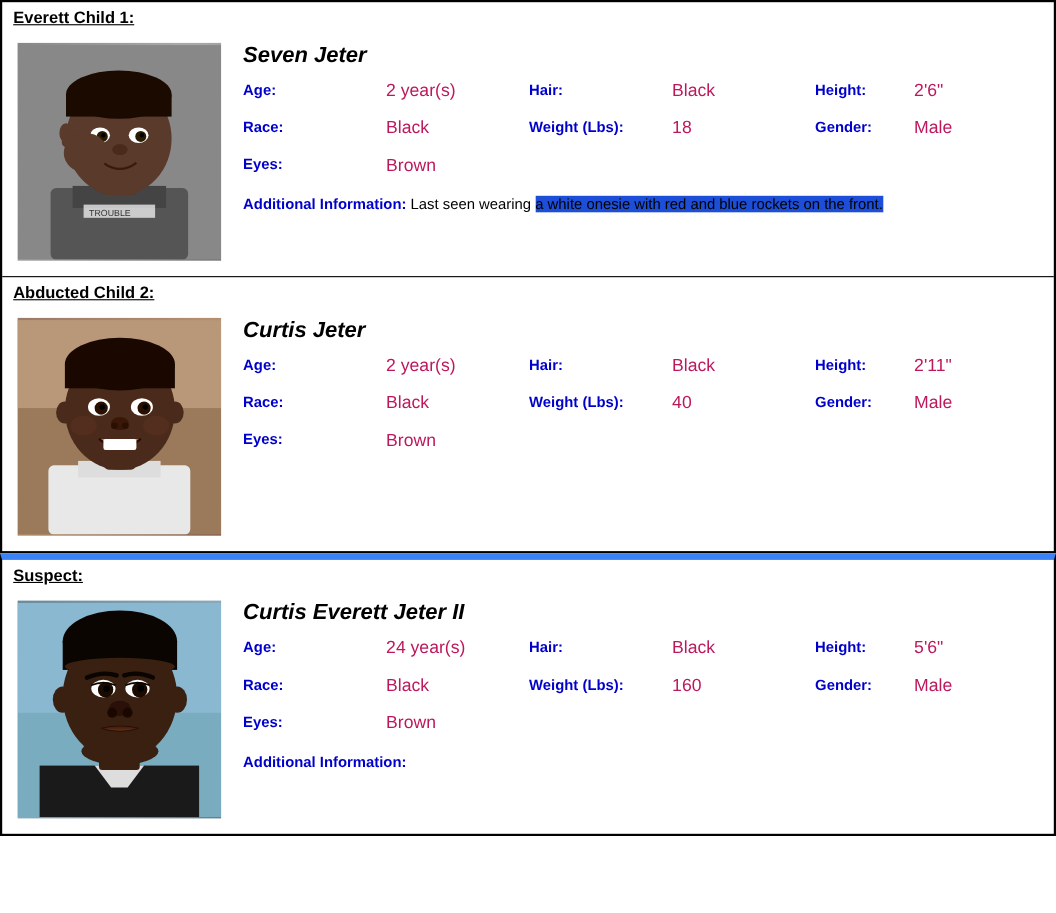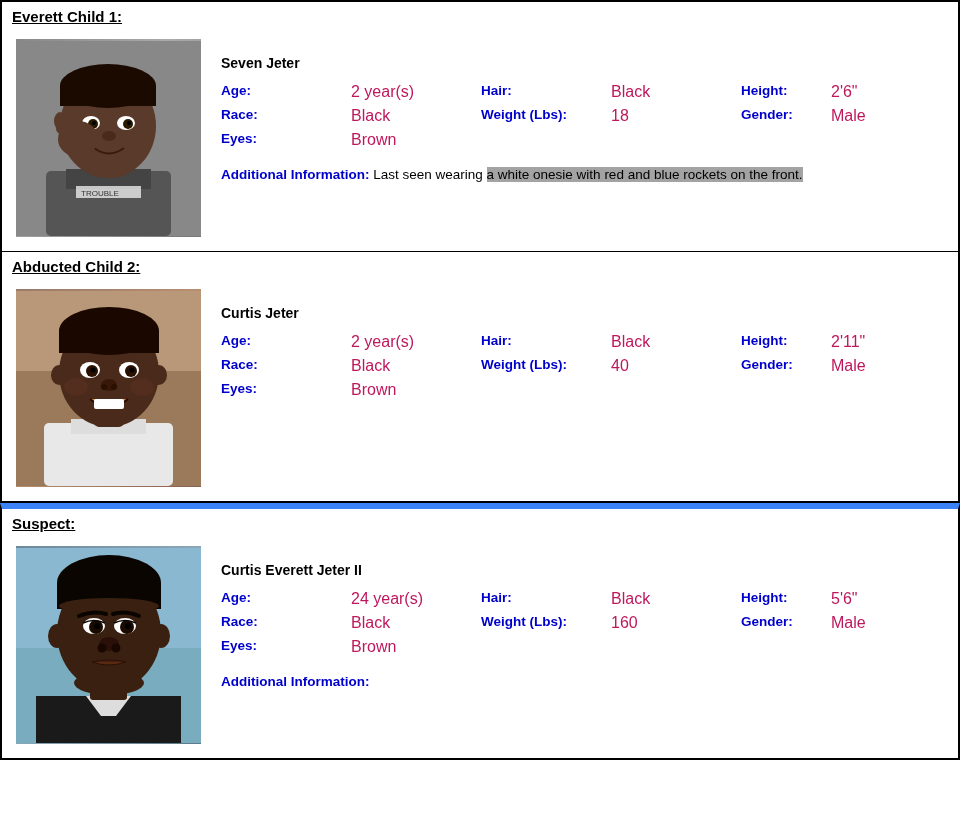--- a/index.html
+++ b/index.html
@@ -59,30 +59,31 @@
       position: relative;
     }
 
     .person-info {
       flex: 1;
       display: flex;
       flex-direction: column;
     }
 
     .person-name {
-      font-size: 14px;
+      font-size: 20px;
       font-weight: bold;
       margin-bottom: 12px;
-      margin-top: 16px;
+      margin-top: 0;
+      font-style: italic;
     }
 
     .details-grid {
       display: grid;
       grid-template-columns: 130px 130px 130px 130px 90px 90px;
-      gap: 6px 0;
+      gap: 16px 0;
       margin-bottom: 10px;
     }
 
     .detail-label {
       color: #0000cc;
       font-weight: bold;
       font-size: 13.5px;
     }
 
     .detail-value {
@@ -95,21 +96,21 @@
       font-size: 13.5px;
       line-height: 1.5;
     }
 
     .additional-info .label {
       color: #0000cc;
       font-weight: bold;
     }
 
     .highlight {
-      background-color: #a3a3a3;
+      background-color: #1d4ed8;
     }
 
     .divider-child {
       border-top: 1px solid #000;
     }
 
     
     .photo-svg {
       width: 185px;
       height: 195px;

